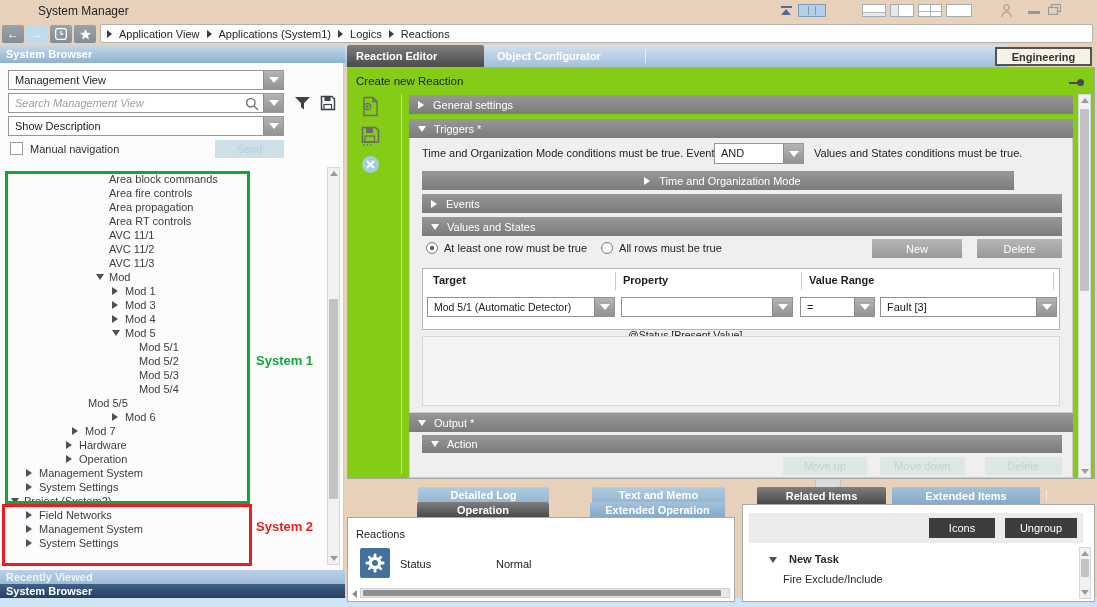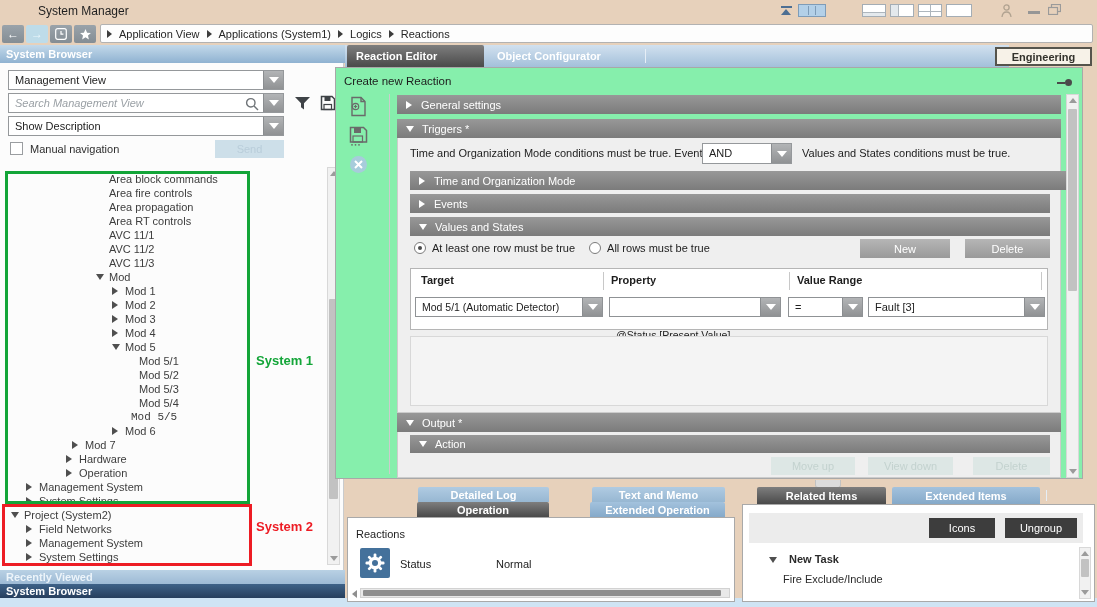--- a/index.html
+++ b/index.html
@@ -49,21 +49,21 @@
   .sbb-bar { position:absolute; left:0; top:584px; width:345px; height:14px; background:linear-gradient(#3e6288,#263f5d); color:#fff; font-weight:bold; line-height:14px; padding-left:6px; }
   .bottom-strip { position:absolute; left:0; top:598px; width:1097px; height:9px; background:#cfe4f4; }
 
   
   .tabbar { position:absolute; left:345px; top:45px; width:664px; height:22px; background:linear-gradient(#d2e1ef,#a3c0da);text-align:center; }
   .tab-dark { background:linear-gradient(#7e7e7e,#4a4a4a); color:#fff; font-weight:bold; display:flex; align-items:center; border-radius:2px 2px 0 0; }
   .tab-bluetxt { color:#fff; font-weight:bold; display:flex; align-items:center; }
   .tabsep { position:absolute; width:1px; background:#e6eef6; top:4px; height:14px; }
   .eng-btn { position:absolute; left:995px; top:47px; width:97px; height:19px; background:#f7f2e8; border:2px solid #55544c; color:#33322c; font-weight:bold; display:flex; align-items:center; justify-content:center; }
 
-  .editor { position:absolute; left:335px; top:67px; width:748px; height:412px; background:#86efac; border:1px solid #a8a8a8; }
+  .editor { position:absolute; left:347px; top:67px; width:748px; height:412px; background:#84cc16; border:1px solid #a8a8a8; }
   .sec { position:absolute; background:linear-gradient(#989898,#7b7b7b); color:#fff; display:flex; align-items:center; padding-left:9px; }
   .sec .tri-r { width:0; height:0; border-top:4px solid transparent; border-bottom:4px solid transparent; border-left:6px solid #fff; margin-right:9px; }
   .sec .tri-d { width:0; height:0; border-left:4px solid transparent; border-right:4px solid transparent; border-top:6px solid #fff; margin-right:8px; }
   .trig-content { position:absolute; left:61px; top:70px; width:664px; height:275px; background:#efefef; border:1px solid #cccccc; border-top:none; }
   .out-content { position:absolute; left:61px; top:364px; width:664px; height:46px; background:#efefef; border:1px solid #cccccc; border-top:none; }
   .gbtn { position:absolute; background:linear-gradient(#b6b6b6,#999999); color:#fff; display:flex; align-items:center; justify-content:center; }
   .palebtn { position:absolute; background:#dde7e5; color:#c3d2cf; display:flex; align-items:center; justify-content:center; }
   .darkbtn { position:absolute; background:#3d3d3d; color:#fff; display:flex; align-items:center; justify-content:center; }
   .radio { width:12px; height:12px; border:1px solid #7b7b7b; border-radius:50%; background:#fff; position:relative; flex:0 0 12px; }
   .radio.sel::after { content:""; position:absolute; left:3px; top:3px; width:4px; height:4px; border-radius:50%; background:#4b4b4b; }
@@ -230,24 +230,20 @@
         <div class="tree-row" style="padding-left: 96px;">
           <span class="arr-down"></span>
           <span>Mod</span>
         </div>
         <div class="tree-row" style="padding-left: 112px;">
           <span class="arr-right"></span>
           <span>Mod 1</span>
         </div>
         <div class="tree-row" style="padding-left: 112px;">
           <span class="arr-right"></span>
-          <span>Mod 2</span>
-        </div>
-        <div class="tree-row" style="padding-left: 112px;">
-          <span class="arr-right"></span>
           <span>Mod 3</span>
         </div>
         <div class="tree-row" style="padding-left: 112px;">
           <span class="arr-right"></span>
           <span>Mod 4</span>
         </div>
         <div class="tree-row" style="padding-left: 112px;">
           <span class="arr-down"></span>
           <span>Mod 5</span>
         </div>
@@ -260,21 +256,21 @@
           <span>Mod 5/2</span>
         </div>
         <div class="tree-row" style="padding-left: 126px;">
           <span class="tree-arrow"></span>
           <span>Mod 5/3</span>
         </div>
         <div class="tree-row" style="padding-left: 126px;">
           <span class="tree-arrow"></span>
           <span>Mod 5/4</span>
         </div>
-        <div class="tree-row" style="padding-left: 118px; font-family: Liberation Mono, monospace;">
+        <div class="tree-row" style="padding-left: 75px;">
           <span class="tree-arrow"></span>
           <span>Mod 5/5</span>
         </div>
         <div class="tree-row" style="padding-left: 112px;">
           <span class="arr-right"></span>
           <span>Mod 6</span>
         </div>
         <div class="tree-row" style="padding-left: 72px;">
           <span class="arr-right"></span>
           <span>Mod 7</span>
@@ -390,21 +386,21 @@
     <div class="trig-content">
       <span class="abs" style="left:12px;top:9px;color:#222;">Time and Organization Mode conditions must be true. Events</span>
       <div class="gsel" style="left:304px;top:5px;width:90px;height:21px;">
         <span class="gsel-txt">AND</span>
         <span class="gsel-btn">
             <span class="tri-dn-w"></span>
           </span>
       </div>
       <span class="abs" style="left:404px;top:9px;color:#222;">Values and States conditions must be true.</span>
 
-      <div class="sec" style="left:12px;top:33px;width:656px;height:19px;">
+      <div class="sec" style="left:12px;top:33px;width:592px;height:19px;justify-content:center;">
         <span class="tri-r"></span>
         <span>Time and Organization Mode</span>
       </div>
       <div class="sec" style="left:12px;top:56px;width:640px;height:19px;">
         <span class="tri-r"></span>
         <span>Events</span>
       </div>
       <div class="sec" style="left:12px;top:79px;width:640px;height:19px;">
         <span class="tri-d"></span>
         <span>Values and States</span>
@@ -466,21 +462,21 @@
     </div>
     <div class="out-content">
       <div class="sec" style="left:12px;top:3px;width:640px;height:18px;">
         <span class="tri-d"></span>
         <span>Action</span>
       </div>
       <div class="palebtn" style="left:373px;top:25px;width:84px;height:18px;">
         <span>Move up</span>
       </div>
       <div class="palebtn" style="left:470px;top:25px;width:85px;height:18px;">
-        <span>View down</span>
+        <span>Move down</span>
       </div>
       <div class="palebtn" style="left:575px;top:25px;width:77px;height:18px;">
         <span>Delete</span>
       </div>
     </div>
 
     <div class="vscroll" style="left:730px;top:26px;width:13px;height:384px;">
       <span class="scroll-arr" style="top:0;">
           <span class="sa-up"></span>
         </span>

